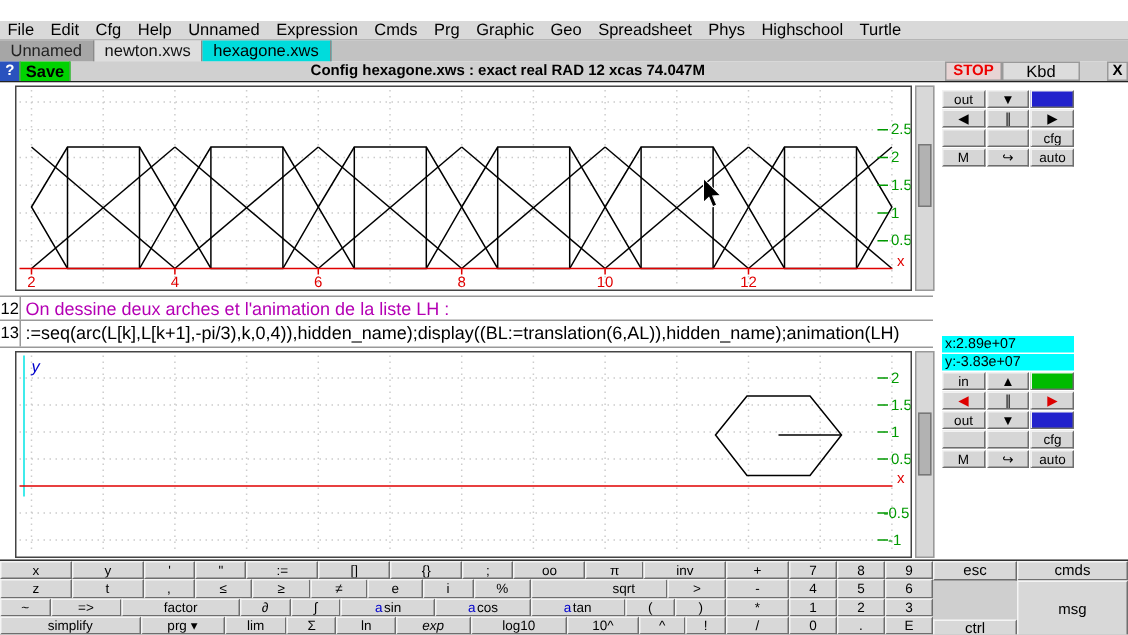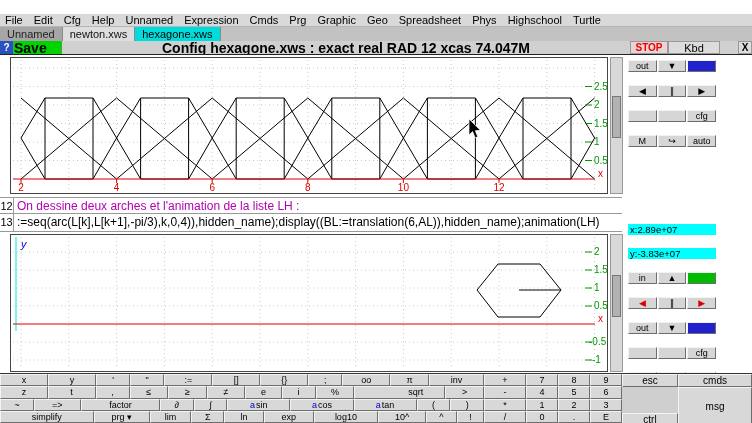--- a/index.html
+++ b/index.html
@@ -15,37 +15,37 @@
   .menu-item{color:#000;white-space:nowrap}
 
   .tabbar{position:absolute;left:0;top:27px;width:752px;height:14px;background:#c2c2c2;display:flex}
   .tab{font-size:11px;line-height:14px;padding:0 7px;border-right:1px solid #8a8a8a;color:#111;white-space:nowrap}
   .tab.first{background:#a6a6a6;color:#222}
   .tab.plain{background:#dedede}
   .tab.active{background:#00dcdc;color:#000}
 
   .toolbar{position:absolute;left:0;top:41px;width:752px;height:14px;display:flex;background:#d0d0d0;border-bottom:1px solid #222}
   .tb-help{width:13px;background:#2a52be;color:#fff;font-size:10px;font-weight:bold;text-align:center;line-height:14px}
-  .tb-save{width:49px;background:#00d300;color:#000;font-size:14px;font-weight:bold;text-align:left;line-height:14px;border:1px solid #4a4;border-top:0;border-bottom:0}
-  .tb-config{flex:1;font-size:14px;font-weight:bold;text-align:center;line-height:14px;color:#000;overflow:hidden;white-space:nowrap}
+  .tb-save{width:34px;background:#00d300;color:#000;font-size:11px;font-weight:bold;text-align:center;line-height:14px;border:1px solid #4a4;border-top:0;border-bottom:0}
+  .tb-config{flex:1;font-size:10px;font-weight:bold;text-align:center;line-height:14px;color:#000;overflow:hidden;white-space:nowrap}
   .tb-stop{width:38px;color:#e00;background:#e8d4d4;font-size:10px;font-weight:bold;text-align:center;line-height:12px;border:1px solid #999}
   .tb-kbd{width:52px;font-size:11px;text-align:center;line-height:12px;background:#dcdcdc;border:1px solid #999;color:#000}
   .tb-x{width:14px;margin-left:18px;font-size:10px;font-weight:bold;text-align:center;line-height:12px;background:#dcdcdc;border:1px solid #999}
 
   .session{position:absolute;left:0;top:55px;width:752px;height:318px;background:#fff}
 
   .graphw{position:absolute;border:1px solid #444;background:#fff}
   #graph1{left:10px;top:2px;width:598px;height:137px}
   #graph2{left:10px;top:179px;width:598px;height:138px}
   .scrollv{position:absolute;width:13px;background:#d8d8d8;border:1px solid #999}
   #sb1{left:610px;top:2px;height:137px}
   #sb2{left:610px;top:179px;height:138px}
   .sb-thumb{position:absolute;left:1px;width:9px;background:#b2b2b2;border:1px solid #777}
 
-  .panel{position:absolute;width:88px;display:flex;flex-direction:column;gap:13px}
+  .panel{position:absolute;width:88px;display:flex;flex-direction:column;gap:1px}
   #panel1{left:628px;top:5px}
   #panel2{left:628px;top:169px}
   .prow{display:flex;gap:1px;height:12px}
   .pbtn{flex:1;background:#d6d6d6;border:1px solid;border-color:#f2f2f2 #6d6d6d #6d6d6d #f2f2f2;
     font-size:9px;line-height:10px;text-align:center;color:#000;overflow:hidden}
   .coord{height:11px;background:#00ffff;font-size:9.5px;line-height:11px;padding-left:2px;color:#000;white-space:nowrap}
 
   .entry{position:absolute;left:0;width:622px;display:flex;background:#fff}
   #entry12{top:142px;height:17px;border-top:1px solid #999;border-bottom:1px solid #999}
   #entry13{top:159px;height:18px;border-bottom:1px solid #999}
@@ -363,21 +363,21 @@
           <div class="key" style="flex: 0 0 32px;">1</div>
           <div class="key" style="flex: 0 0 32px;">2</div>
           <div class="key" style="flex: 0 0 32px;">3</div>
         </div>
         <div class="krow">
           <div class="key" style="flex: 2.2 1 0px;">simplify</div>
           <div class="key" style="flex: 1.3 1 0px;">prg ▾</div>
           <div class="key" style="flex: 0.95 1 0px;">lim</div>
           <div class="key" style="flex: 0.75 1 0px;">Σ</div>
           <div class="key" style="flex: 0.9 1 0px;">ln</div>
-          <div class="key" style="flex: 1.15 1 0px;">exp</div>
+          <div class="key" style="flex: 1.15 1 0px; font-style: italic;">exp</div>
           <div class="key" style="flex: 1.5 1 0px;">log10</div>
           <div class="key" style="flex: 1.1 1 0px;">10^</div>
           <div class="key" style="flex: 0.7 1 0px;">^</div>
           <div class="key" style="flex: 0.6 1 0px;">!</div>
           <div class="key" style="flex: 0 0 42px;">/</div>
           <div class="key" style="flex: 0 0 32px;">0</div>
           <div class="key" style="flex: 0 0 32px;">.</div>
           <div class="key" style="flex: 0 0 32px;">E</div>
         </div>
       </div>

